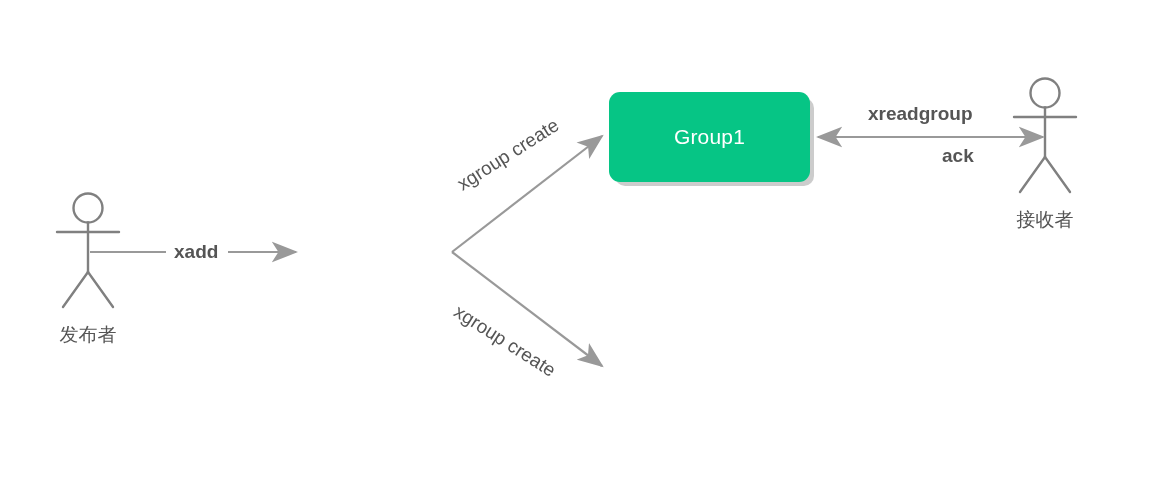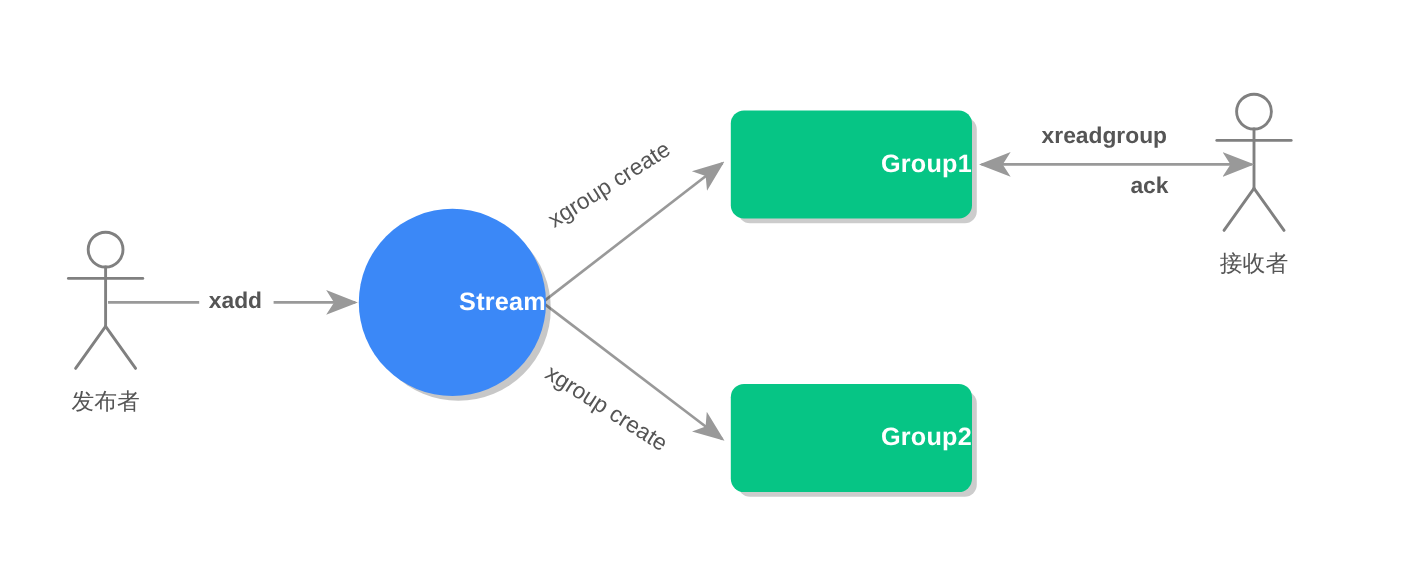--- a/index.html
+++ b/index.html
@@ -24,25 +24,24 @@
     width: 1170px;
     height: 482px;
   }
 
   
   .node {
     position: absolute;
     box-sizing: border-box;
     display: flex;
     align-items: center;
-    justify-content: flex-end;
+    justify-content: center;
     color: #ffffff;
     font-size: 21px;
     letter-spacing: 0.2px;
-    font-weight: bold;
   }
   .node-circle {
     border-radius: 50%;
     background: #3b88f7;
     box-shadow: 5px 5px 0 -1px rgba(0,0,0,0.22);
   }
   .node-box {
     border-radius: 11px;
     background: #06c585;
     box-shadow: 5px 5px 0 -1px rgba(0,0,0,0.20);
@@ -123,31 +122,25 @@
 
     <g stroke="#999999" stroke-width="2.2" fill="none">
       <line x1="452" y1="252" x2="602" y2="366" marker-end="url(#arrowEnd)"></line>
     </g>
 
     <g stroke="#999999" stroke-width="2.2" fill="none">
       <line x1="818" y1="137" x2="1043" y2="137" marker-start="url(#arrowStart)" marker-end="url(#arrowEnd)"></line>
     </g>
   </svg>
 
-  <div class="node node-circle" style="left:299px; top:174px; width:156px; height:156px;">
-    <span>Stream</span>
-  </div>
 
   <div class="node node-box" style="left:609px; top:92px; width:201px; height:90px;">
     <span>Group1</span>
   </div>
 
-  <div class="node node-box" style="left:609px; top:320px; width:201px; height:90px;">
-    <span>Group2</span>
-  </div>
 
   <div class="edge-label plain" style="left:170px; top:242px; padding:0 4px;">xadd</div>
 
   <div class="edge-label rot-up" style="left:459px; top:176px;">xgroup create</div>
 
   <div class="edge-label rot-down" style="left:456px; top:300px;">xgroup create</div>
 
   <div class="edge-label plain" style="left:868px; top:104px;">xreadgroup</div>
 
   <div class="edge-label plain" style="left:942px; top:146px;">ack</div>

